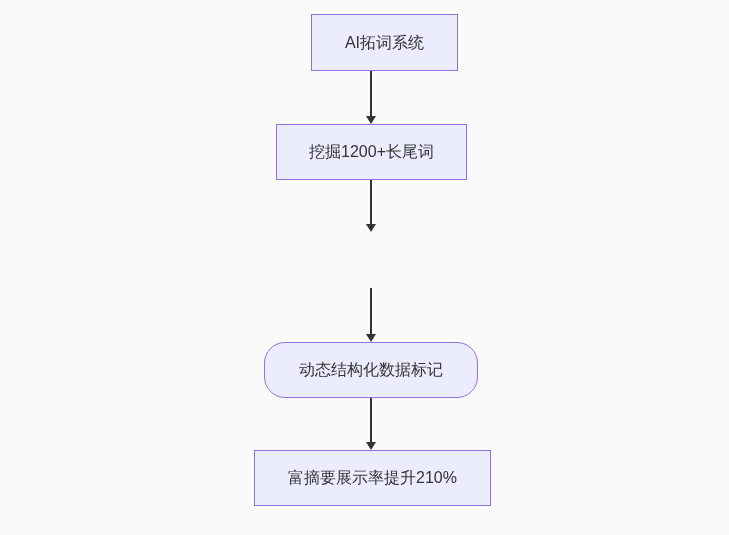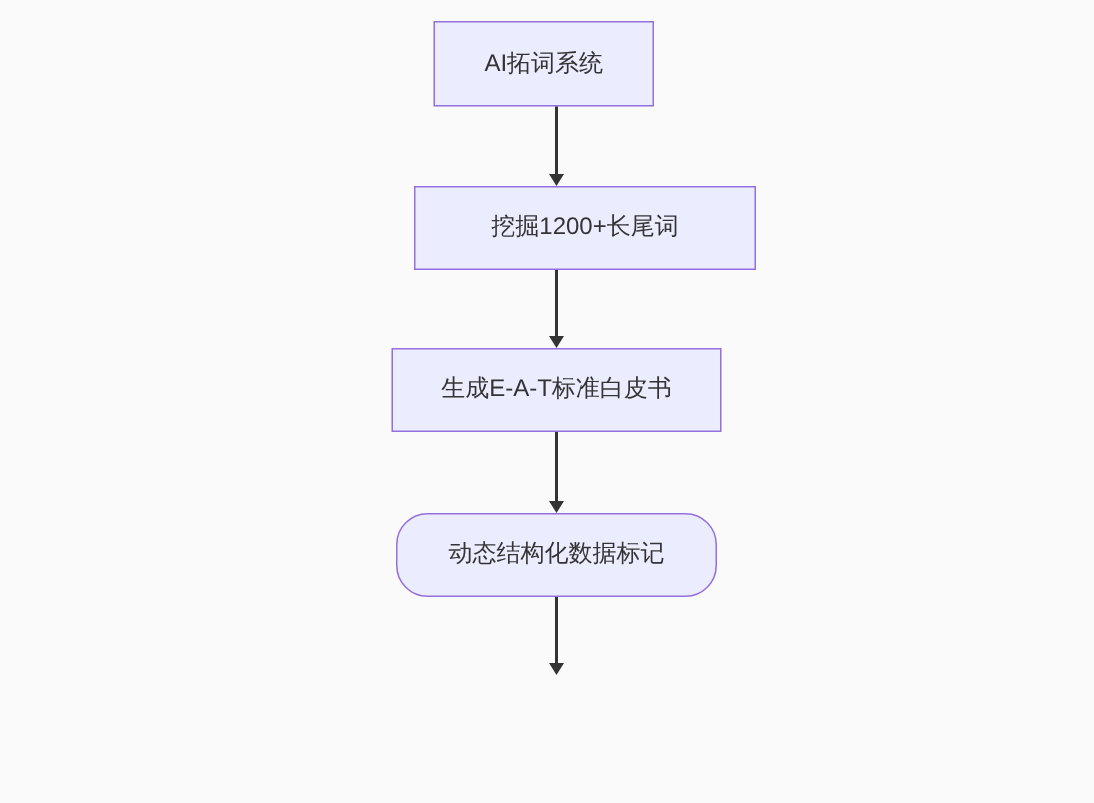--- a/index.html
+++ b/index.html
@@ -24,22 +24,22 @@
     background: #ececff;
     border: 1px solid #9370db;
     display: flex;
     align-items: center;
     justify-content: center;
     color: #333333;
     font-size: 16px;
     line-height: 1;
     white-space: nowrap;
   }
-  .n1 { left: 289px; top: 14px;  width: 147px; height: 57px; }
-  .n2 { left: 276px; top: 124px; width: 228px; height: 56px; }
+  .n1 { left: 311px; top: 14px;  width: 147px; height: 57px; }
+  .n2 { left: 276px; top: 124px; width: 191px; height: 56px; }
   .n3 { left: 261px; top: 232px; width: 220px; height: 56px; }
   .n4 { left: 264px; top: 342px; width: 214px; height: 56px; border-radius: 21px; }
   .n5 { left: 254px; top: 450px; width: 237px; height: 56px; }
 
   .edge {
     position: absolute;
     left: 366px;
     width: 10px;
   }
   .e1 { top: 71px;  height: 53px; }
@@ -82,32 +82,32 @@
 
   <div class="node n2">
     <span>挖掘1200+长尾词</span>
   </div>
 
   <div class="edge e2">
     <div class="edge-line"></div>
     <div class="edge-head"></div>
   </div>
 
-  <div class="node n3">
-    <span>生成E-A-T标准白皮书</span>
-  </div>
 
   <div class="edge e3">
     <div class="edge-line"></div>
     <div class="edge-head"></div>
   </div>
 
   <div class="node n4">
     <span>动态结构化数据标记</span>
   </div>
 
   <div class="edge e4">
     <div class="edge-line"></div>
     <div class="edge-head"></div>
   </div>
 
+  <div class="node n5">
+    <span>富摘要展示率提升210%</span>
+  </div>
 
 </div>
 
 </body></html>

